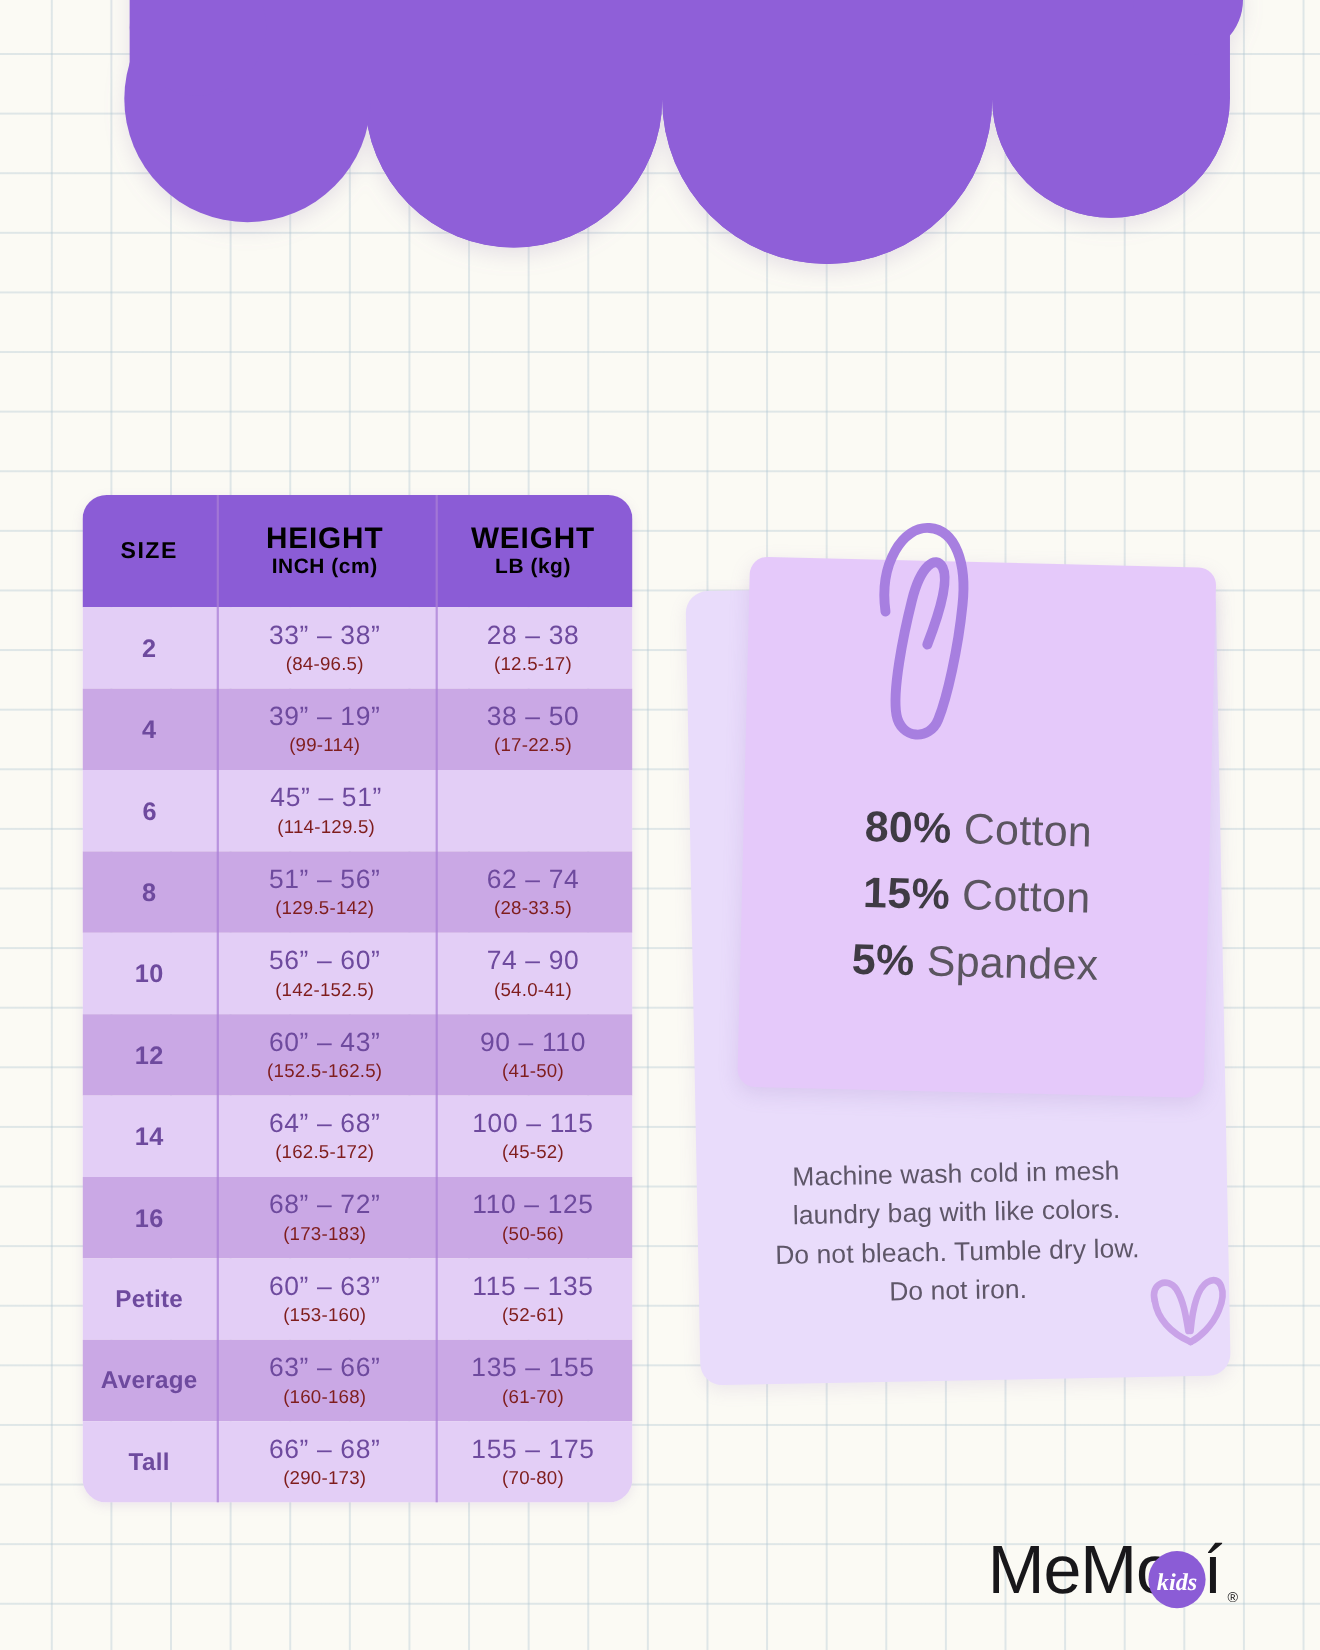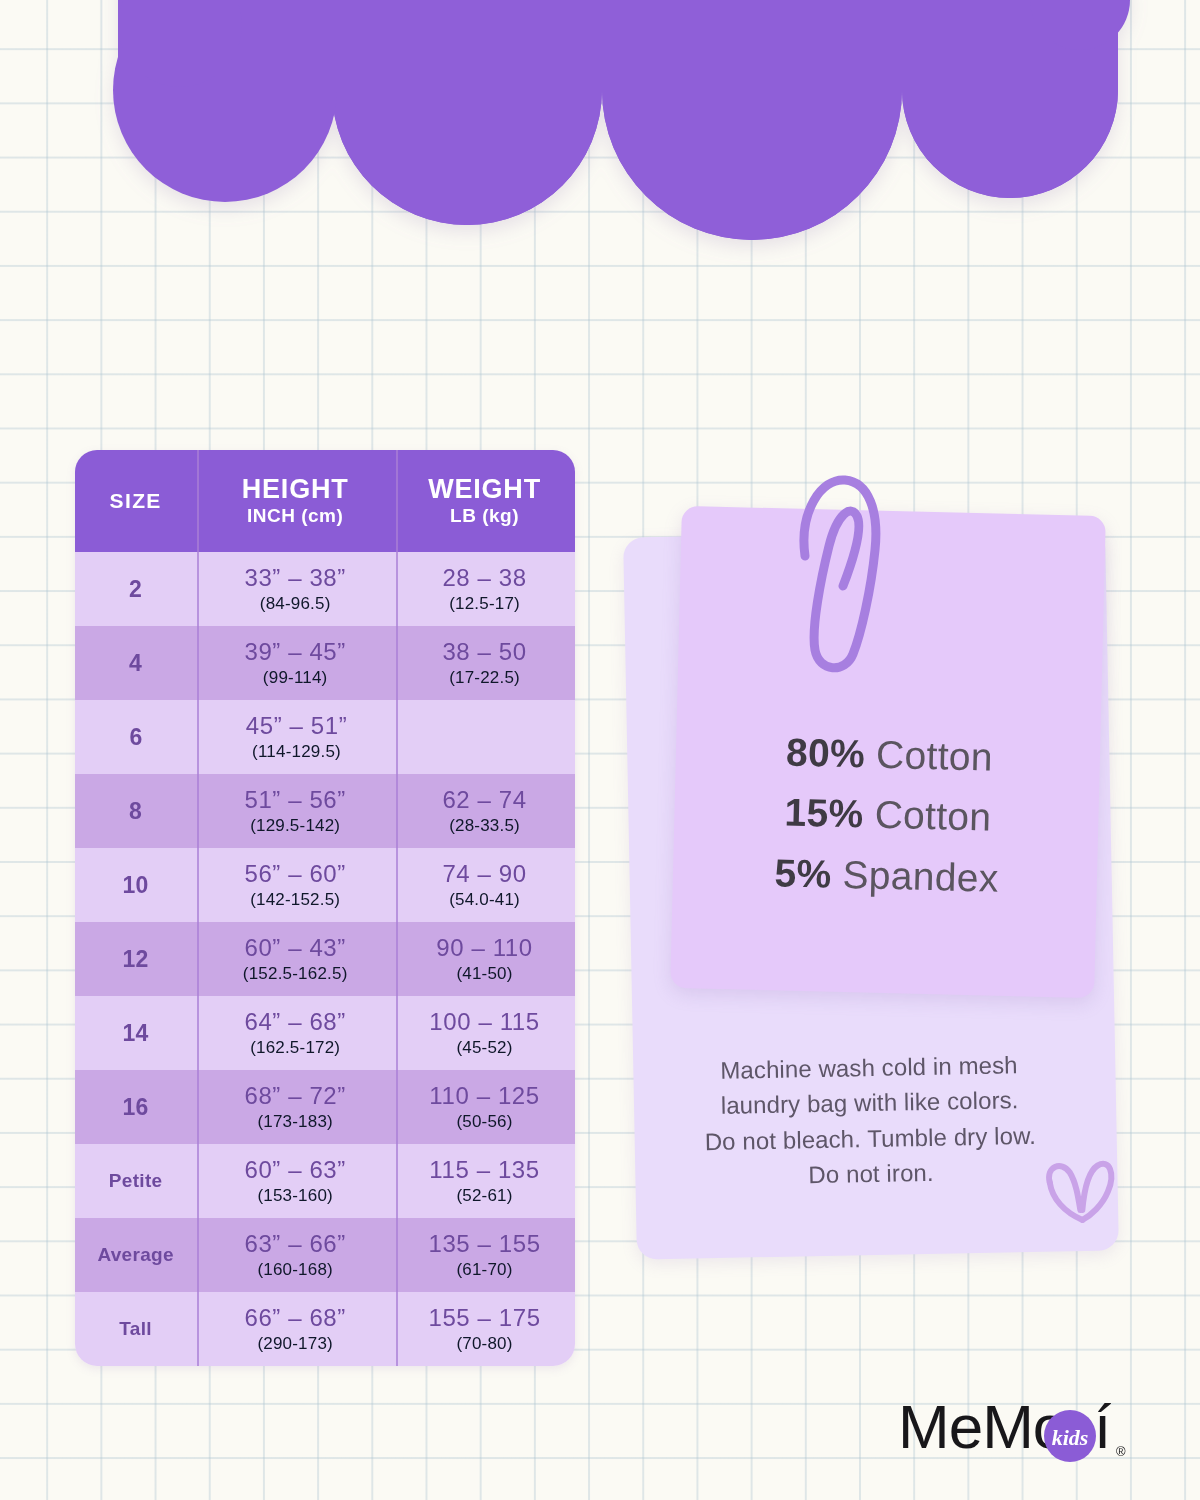--- a/index.html
+++ b/index.html
@@ -29,41 +29,41 @@
 
   
   #size-table {
     position:absolute; left:75px; top:450px; width:500px;
     border-radius:22px; overflow:hidden;
     box-shadow:0 3px 10px rgba(140,110,175,.13);
   }
   .trow { display:flex; align-items:stretch; position:relative; }
 
   .thead { background:#8b5cd6; height:102px; }
-  .thead .cell { color:#ffffff; justify-content:center; }
+  .thead .cell { color:#000000; justify-content:center; }
   .th-main { font-size:27px; font-weight:700; letter-spacing:.8px; line-height:1.12; }
   .th-sub  { font-size:19px; font-weight:700; letter-spacing:.5px; line-height:1.25; }
   .th-one  { font-size:21px; font-weight:700; letter-spacing:1.4px; }
 
   .row-light { background:#e3cef6; }
   .row-dark  { background:#caa8e5; }
 
   .cell {
     display:flex; flex-direction:column; align-items:center; justify-content:center;
     text-align:center; position:relative;
   }
   .c-size   { width:122px; }
   .c-height { width:199px;text-align:right; }
   .c-weight { width:182px; }
 
   .trow.tbody { height:74px; }
   .v-main { font-size:24px; font-weight:500; color:#6e4a9e; letter-spacing:.6px; line-height:1.15; }
-  .v-sub  { font-size:17px; font-weight:400; color:#0f172a; letter-spacing:.2px; margin-top:2px; }
+  .v-sub  { font-size:17px; font-weight:400; color:#7f1d1d; letter-spacing:.2px; margin-top:2px; }
   .v-label{ font-size:23px; font-weight:700; color:#6e4a9e; letter-spacing:.3px; }
-  .v-label.sm { font-size:19px; }
+  .v-label.sm { font-size:22px; }
 
   
   .divider {
     position:absolute; top:0; bottom:0; width:2px; background:#a97fd6; opacity:.75;
   }
   .div-1 { left:122px; }
   .div-2 { left:321px; }
 
   
   #note-back {
@@ -176,21 +176,21 @@
         <div class="cell c-weight">
           <span class="v-main">28 – 38</span>
           <span class="v-sub">(12.5-17)</span>
         </div>
       </div>
       <div class="trow tbody row-dark">
         <div class="cell c-size">
           <span class="v-label">4</span>
         </div>
         <div class="cell c-height">
-          <span class="v-main">39” – 45”</span>
+          <span class="v-main">39” – 19”</span>
           <span class="v-sub">(99-114)</span>
         </div>
         <div class="cell c-weight">
           <span class="v-main">38 – 50</span>
           <span class="v-sub">(17-22.5)</span>
         </div>
       </div>
       <div class="trow tbody row-light">
         <div class="cell c-size">
           <span class="v-label">6</span>

